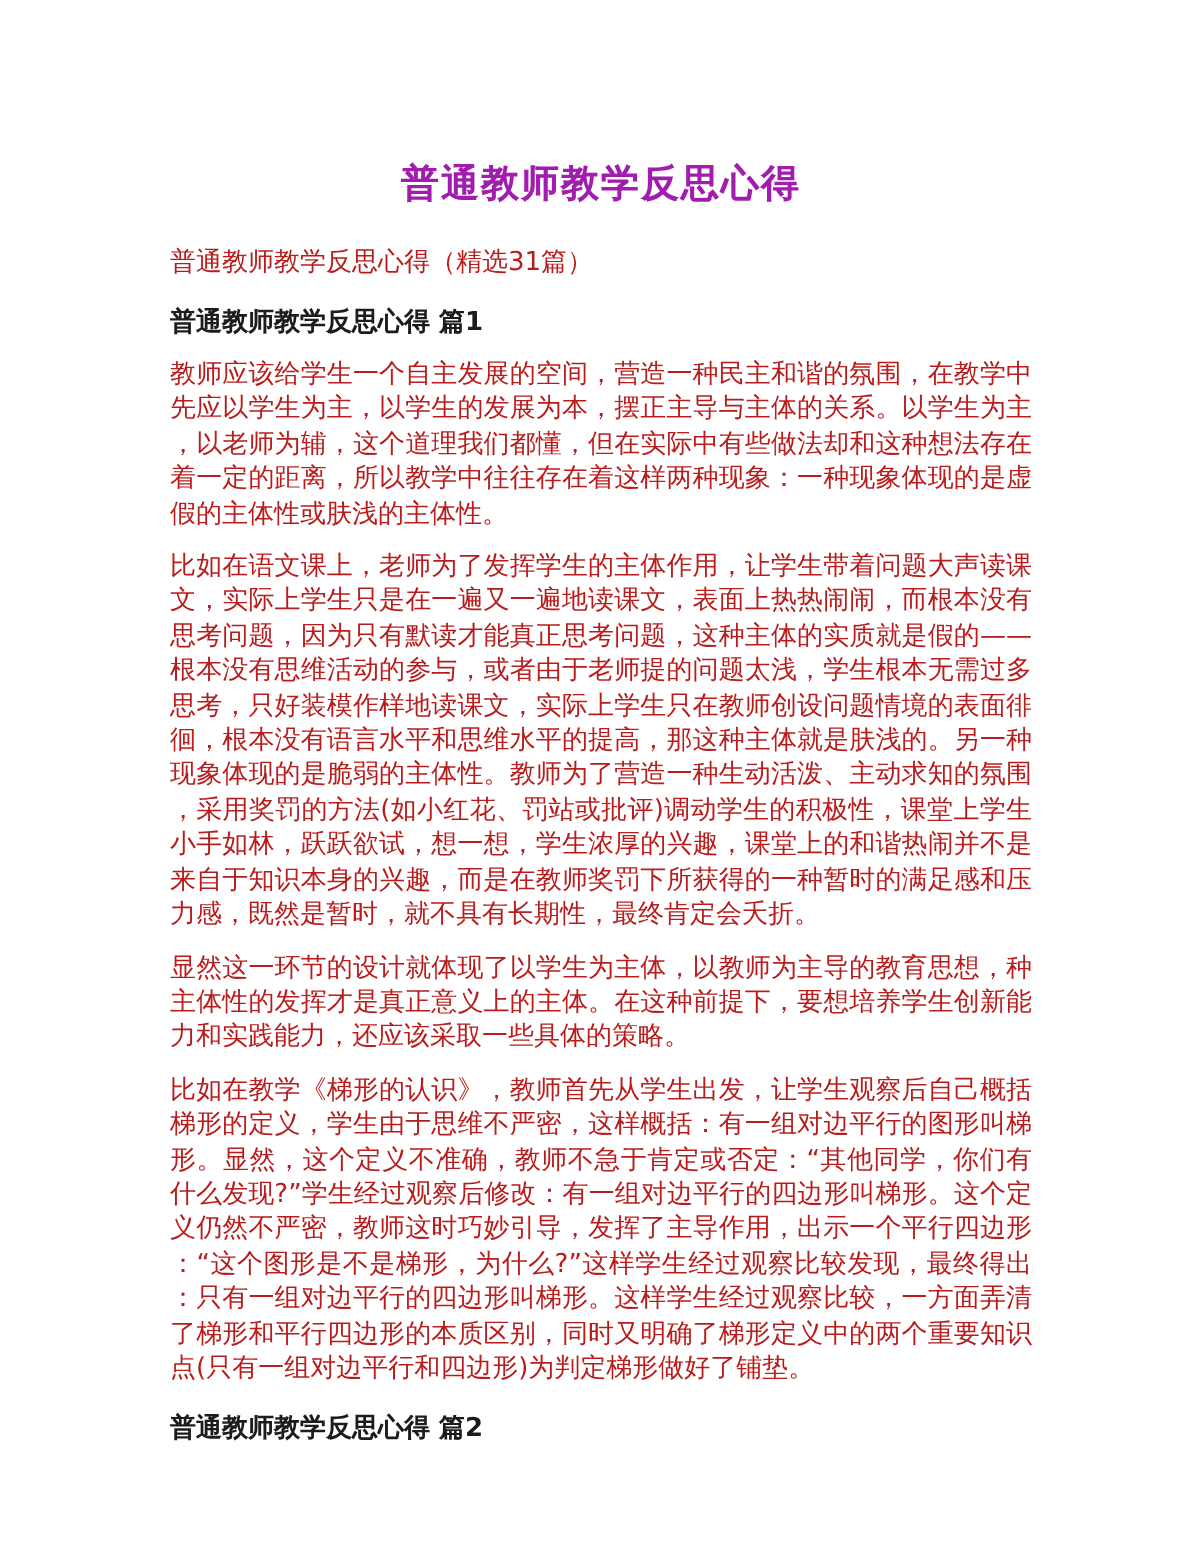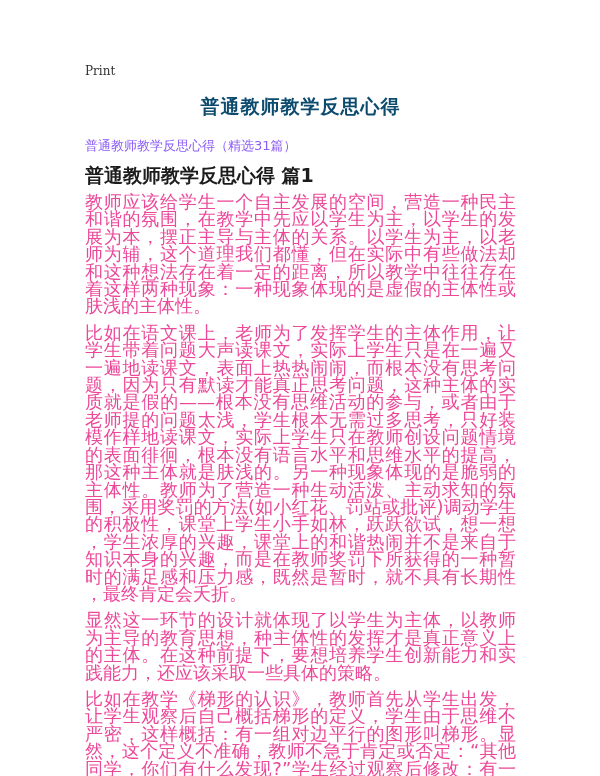--- a/index.html
+++ b/index.html
@@ -25,54 +25,53 @@
     font-family: "DejaVu Serif", "Liberation Serif", serif;
     font-size: 12px;
     color: #333333;
     cursor: pointer;
     line-height: 14px;
   }
   .doc-title {
     font-size: 19px;
     font-weight: bold;
     text-align: center;
-    color: #0c4a6e;
+    color: #a21caf;
     margin: 16px 0 0 0;
     line-height: 24px;
     letter-spacing: 1px;
   }
   .doc-subtitle {
     font-size: 13px;
-    color: #8b5cf6;
+    color: #b91c1c;
     margin: 20px 0 0 0;
     line-height: 16px;
   }
   .section-heading {
-    font-size: 19px;
+    font-size: 13px;
     font-weight: bold;
     color: #1c1c1c;
     margin: 13px 0 0 0;
     line-height: 17px;
   }
   .body-para {
-    font-size: 18px;
+    font-size: 13px;
     line-height: 17.4px;
     margin: 9px 0 0 0;
     text-align: justify;
     word-break: break-all;
     line-break: anywhere;
-    color: #ec4899;
+    color: #b91c1c;
   }
 </style>
 </head>
 <body>
 
 <div class="page">
 
-  <div class="print-link">Print</div>
 
   <h1 class="doc-title">普通教师教学反思心得</h1>
 
   <p class="doc-subtitle">普通教师教学反思心得（精选31篇）</p>
 
   <h2 class="section-heading">普通教师教学反思心得 篇1</h2>
 
   <p class="body-para">教师应该给学生一个自主发展的空间，营造一种民主和谐的氛围，在教学中先应以学生为主，以学生的发展为本，摆正主导与主体的关系。以学生为主，以老师为辅，这个道理我们都懂，但在实际中有些做法却和这种想法存在着一定的距离，所以教学中往往存在着这样两种现象：一种现象体现的是虚假的主体性或肤浅的主体性。</p>
 
   <p class="body-para">比如在语文课上，老师为了发挥学生的主体作用，让学生带着问题大声读课文，实际上学生只是在一遍又一遍地读课文，表面上热热闹闹，而根本没有思考问题，因为只有默读才能真正思考问题，这种主体的实质就是假的——根本没有思维活动的参与，或者由于老师提的问题太浅，学生根本无需过多思考，只好装模作样地读课文，实际上学生只在教师创设问题情境的表面徘徊，根本没有语言水平和思维水平的提高，那这种主体就是肤浅的。另一种现象体现的是脆弱的主体性。教师为了营造一种生动活泼、主动求知的氛围，采用奖罚的方法(如小红花、罚站或批评)调动学生的积极性，课堂上学生小手如林，跃跃欲试，想一想，学生浓厚的兴趣，课堂上的和谐热闹并不是来自于知识本身的兴趣，而是在教师奖罚下所获得的一种暂时的满足感和压力感，既然是暂时，就不具有长期性，最终肯定会夭折。</p>

